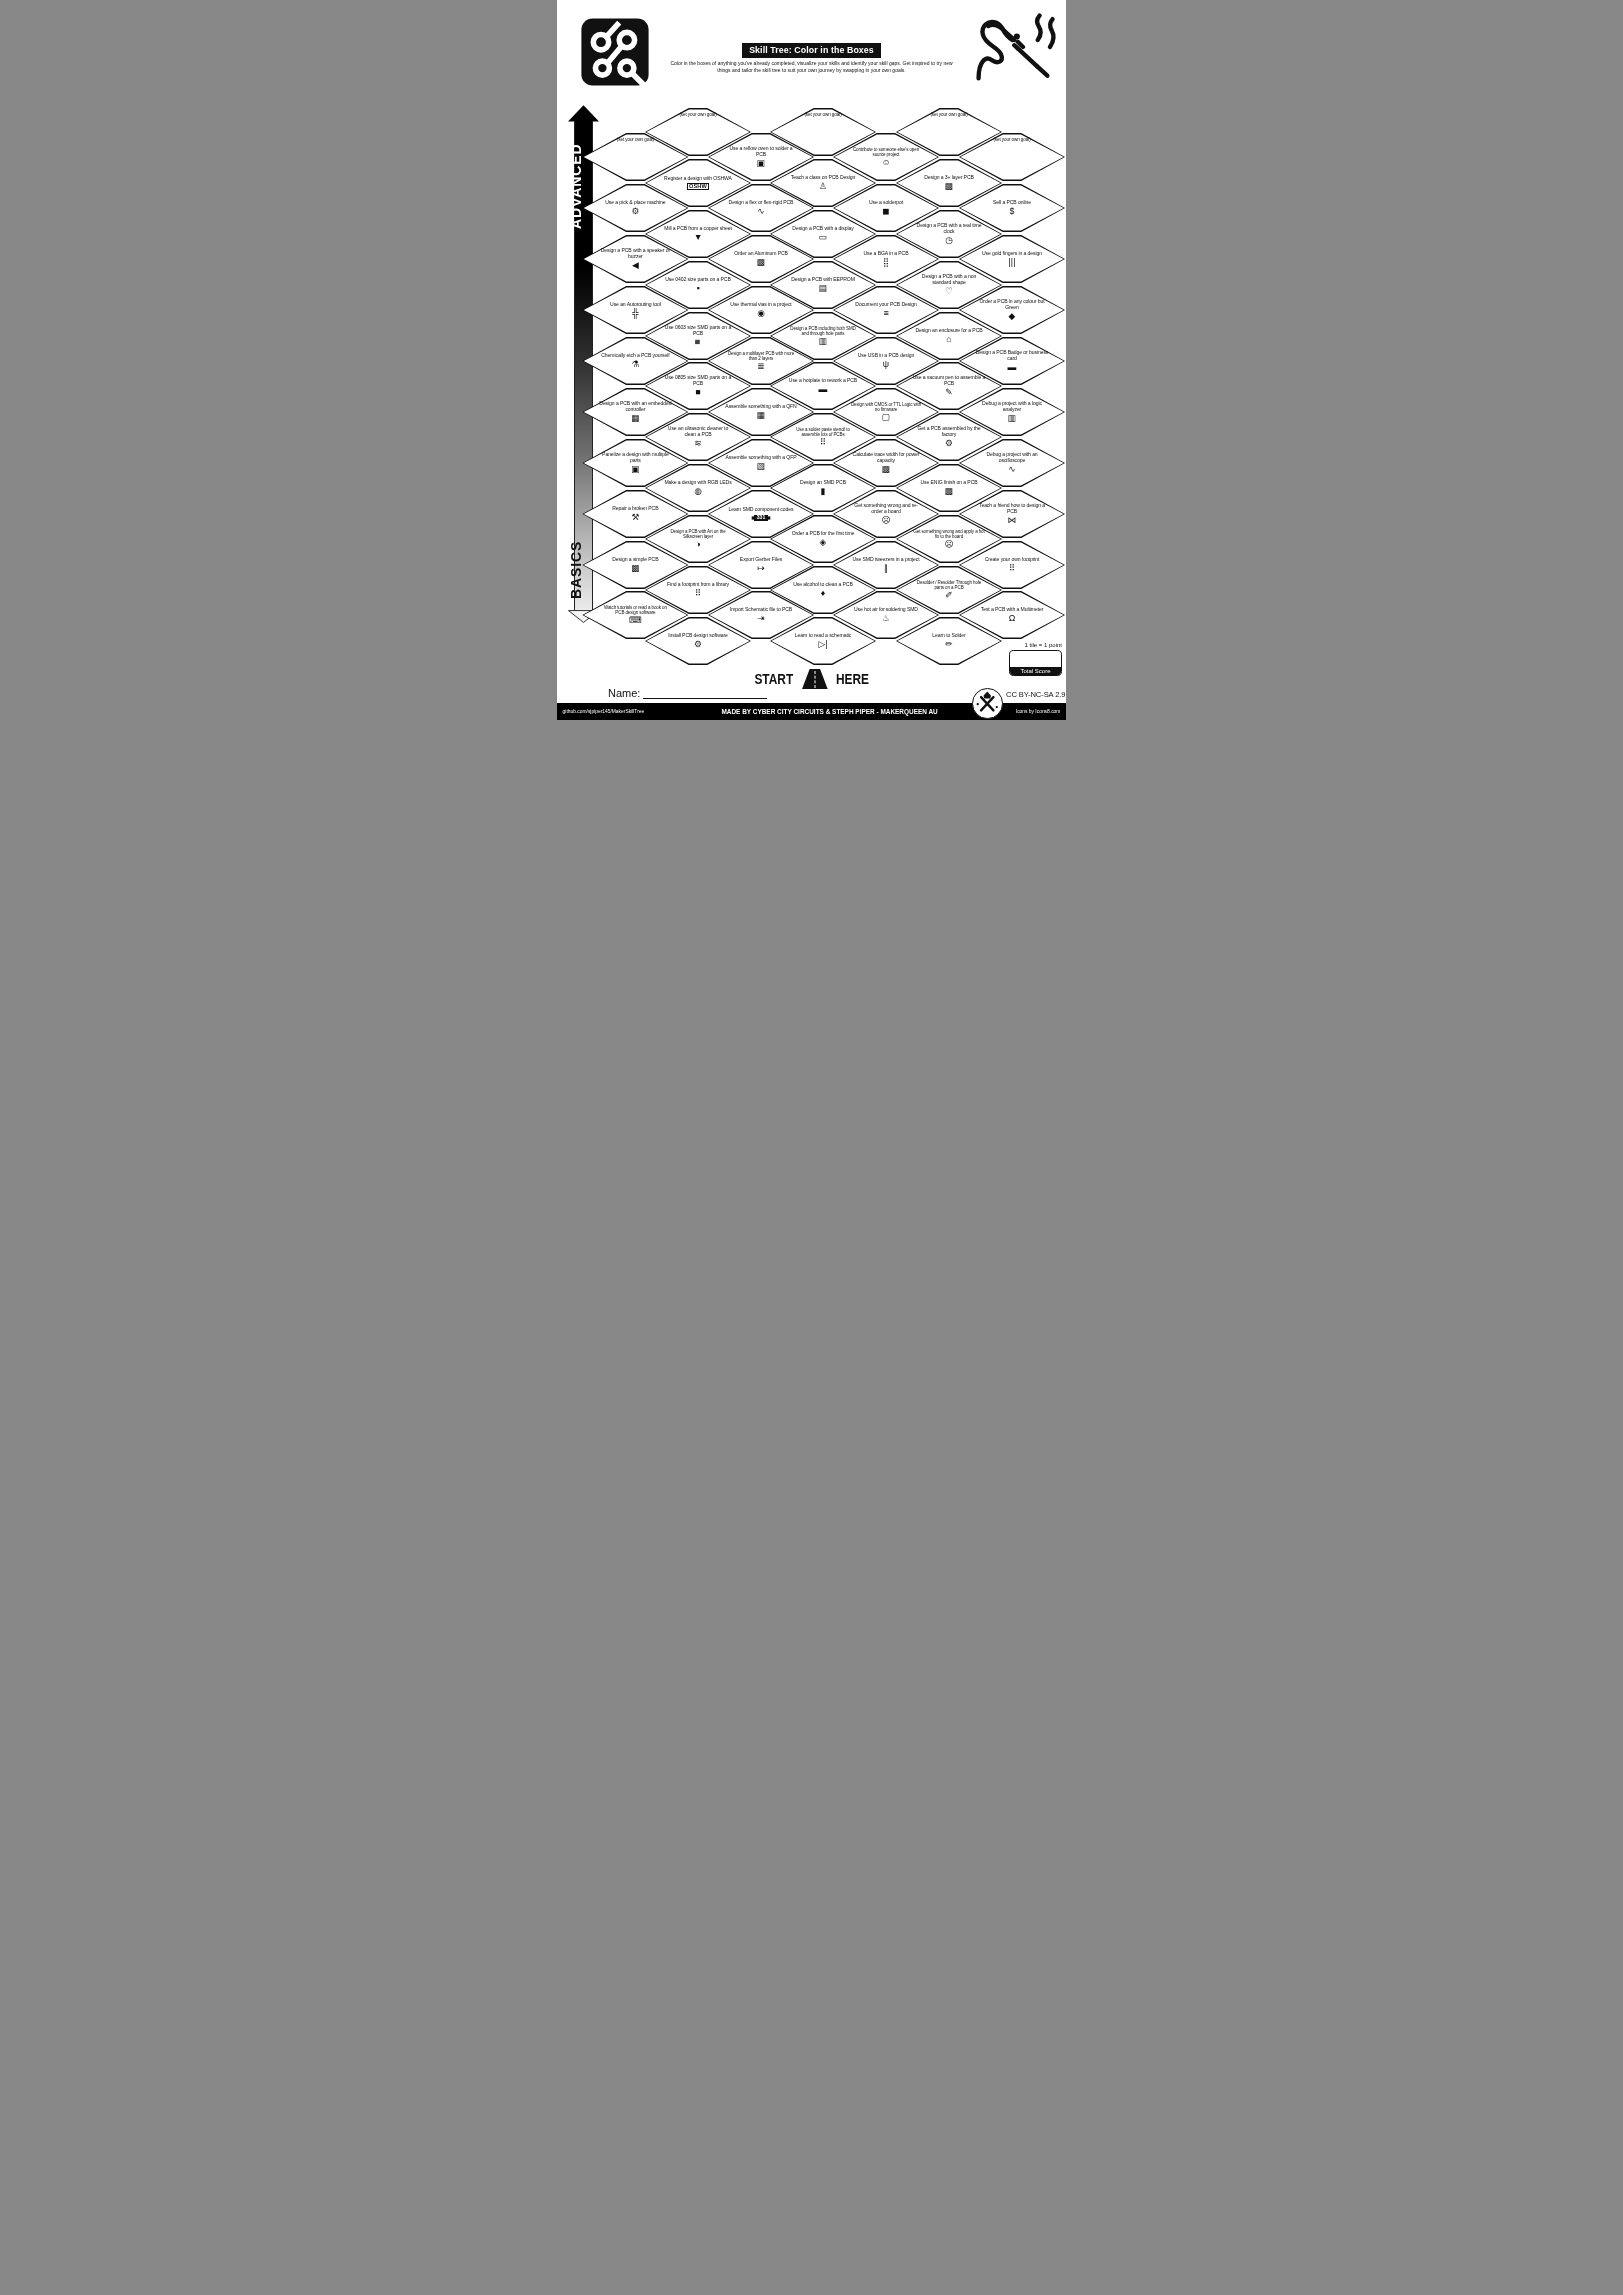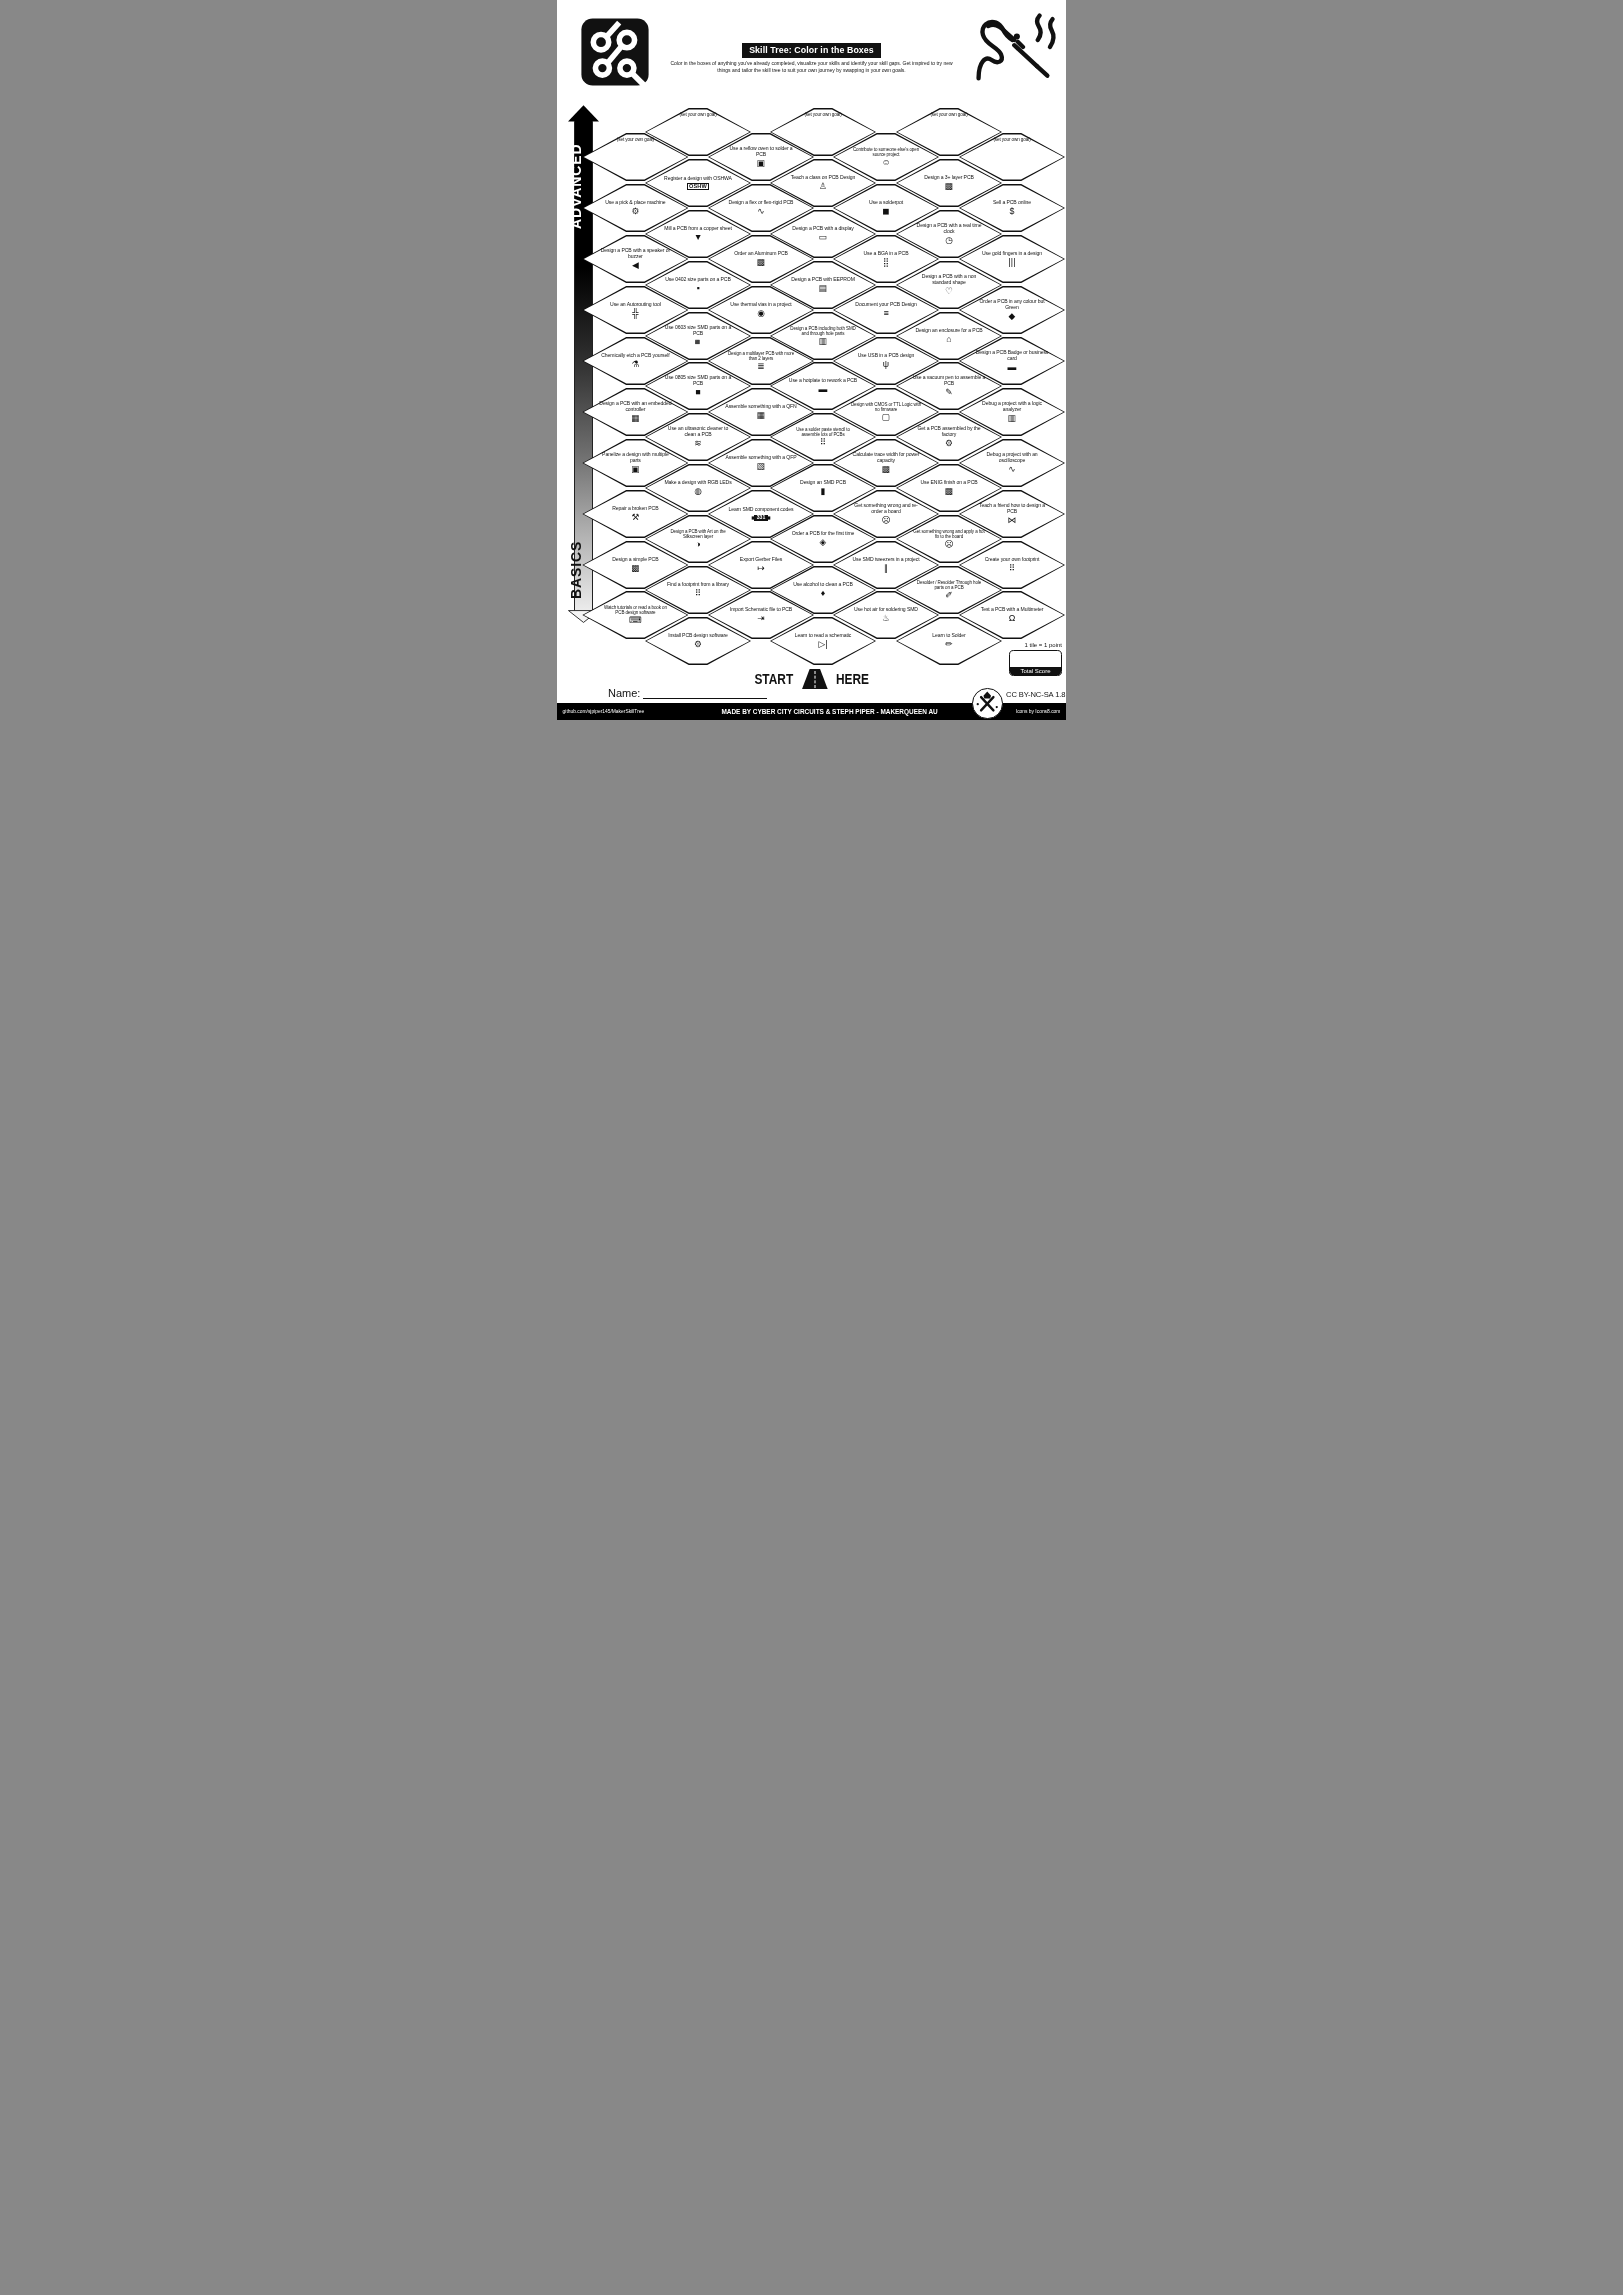--- a/index.html
+++ b/index.html
@@ -717,21 +717,21 @@
 
   <svg class="cc-logo" viewBox="0 0 60 60">
     <g stroke="#111" stroke-width="5" stroke-linecap="round">
       <path d="M17 45 L43 17"></path>
       <path d="M17 17 L43 45"></path>
     </g>
     <polygon points="22,14 30,5 38,14 36,20 24,20" fill="#111"></polygon>
     <circle cx="10" cy="32" r="2.4" fill="#111"></circle>
     <circle cx="50" cy="38" r="2.4" fill="#111"></circle>
   </svg>
-  <div class="cc-text">CC BY-NC-SA 1.8</div>
+  <div class="cc-text">CC BY-NC-SA 2.9</div>
 
   <div class="footer">
     <span class="f-left">github.com/sjpiper145/MakerSkillTree</span>
     <span class="f-center">MADE BY CYBER CITY CIRCUITS &amp; STEPH PIPER  -  MAKERQUEEN AU</span>
     <span class="f-right">Icons by Icons8.com</span>
   </div>
 
 </div>
 
 

